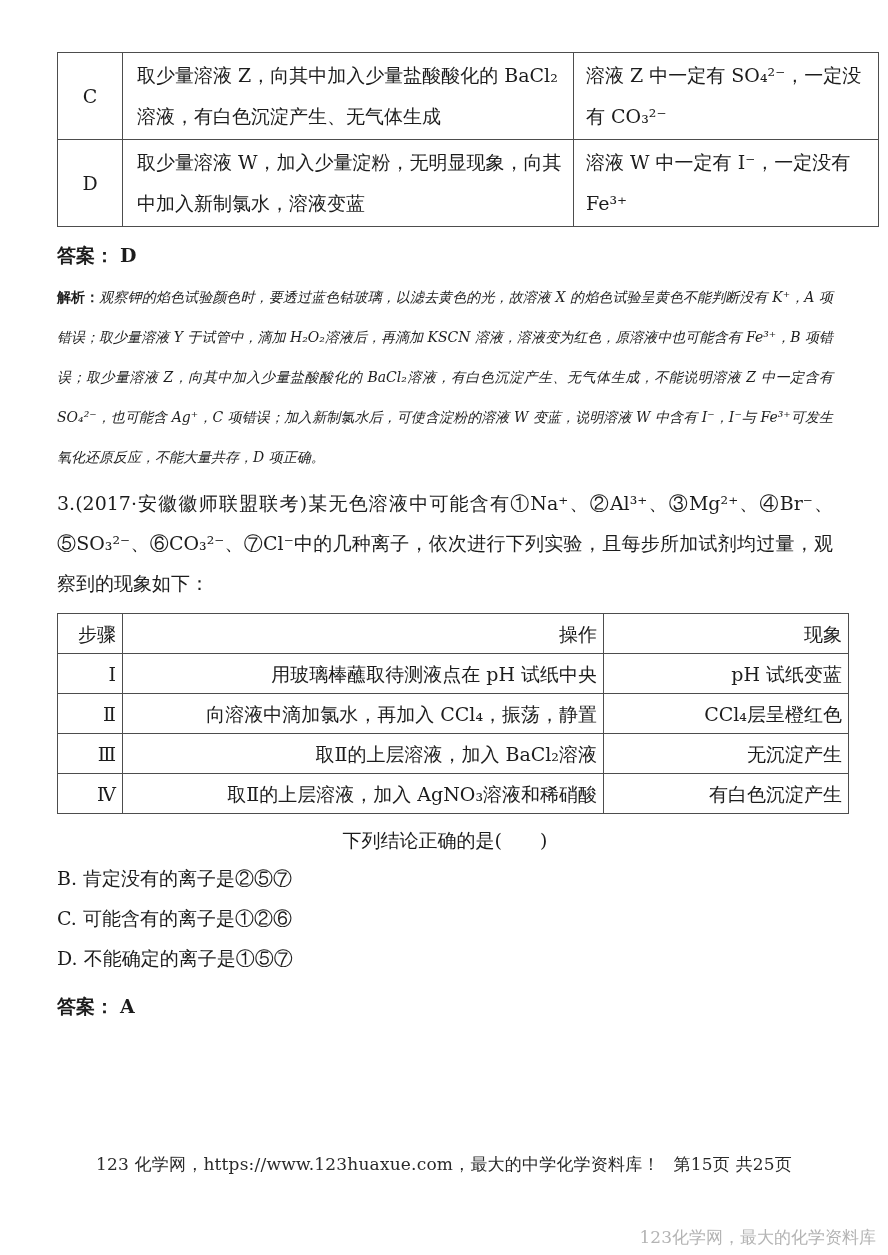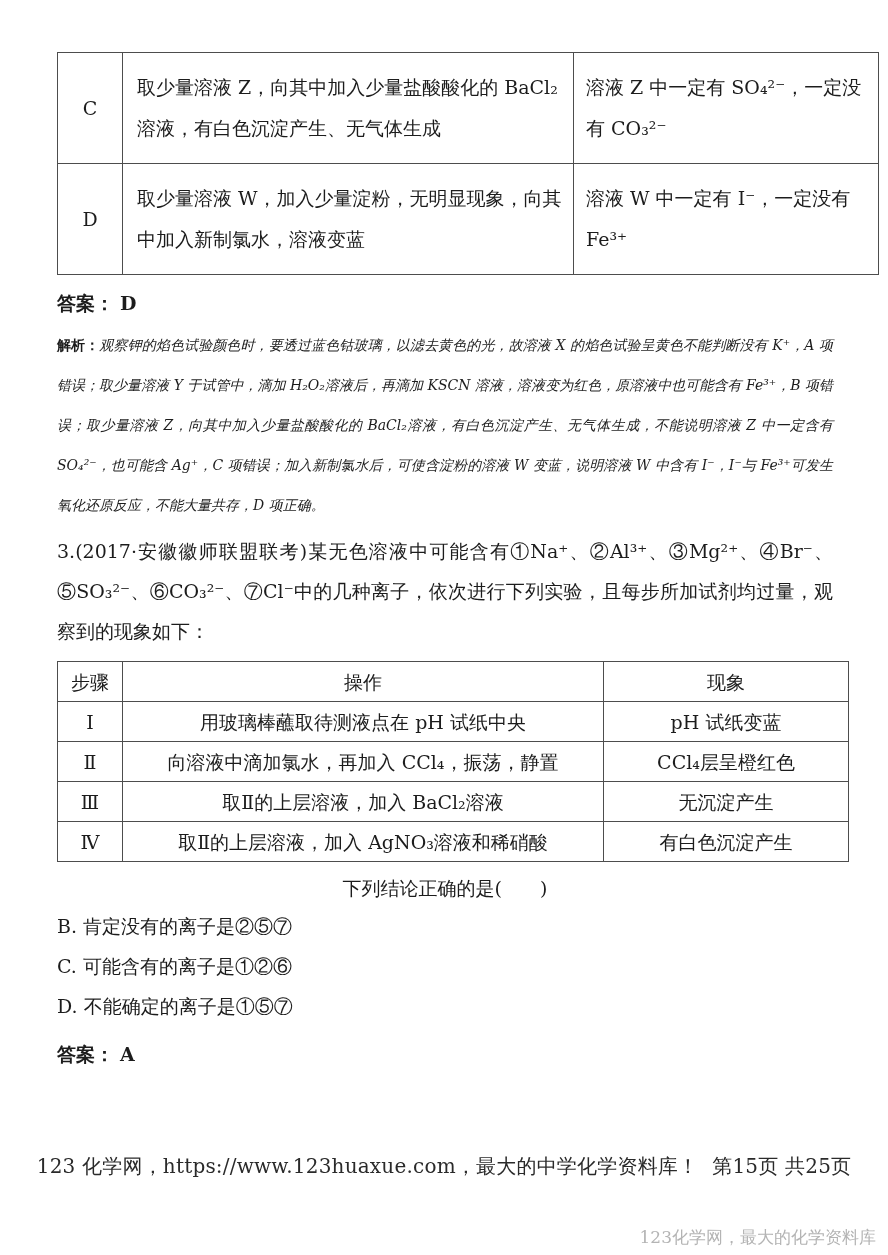--- a/index.html
+++ b/index.html
@@ -7,21 +7,21 @@
     width:888px;height:1255px;position:relative;background:#ffffff;
     font-family:"DejaVu Serif","Liberation Serif",serif;
     color:#1c1c1c;overflow:hidden;margin:0 auto;
   }
   .content{position:absolute;left:57px;top:52px;width:776px;}
 
   table{border-collapse:collapse;width:776px;table-layout:fixed;}
   td,th{border:1px solid #4d4d4d;font-size:19px;color:#1c1c1c;}
 
   
-  .t1 td{vertical-align:middle;line-height:41px;padding:14px 8px;border-radius:15px;}
+  .t1 td{vertical-align:middle;line-height:41px;padding:2px 8px;border-radius:15px;}
   .t1 .col-letter{width:48px;text-align:center;}
   .t1 .col-op{width:428px;text-align:left;padding-left:14px;}
   .t1 .col-concl{width:284px;text-align:left;padding-left:12px;margin-top:32px;}
   .t1 .row-c{height:86px;}
   .t1 .row-d{height:76px;}
 
   
   .answer-line{margin:13px 0 0 0;line-height:30px;font-size:19px;}
   .answer-label{font-family:"Liberation Sans","DejaVu Sans",sans-serif;font-weight:700;}
   .answer-value{font-weight:700;padding-left:6px;}
@@ -29,32 +29,32 @@
   
   .analysis{margin:6px 0 0 0;font-size:14px;line-height:40px;text-align:justify;}
   .analysis .analysis-label{font-family:"Liberation Sans","DejaVu Sans",sans-serif;font-weight:700;font-style:normal;}
   .analysis .analysis-text{font-style:italic;}
 
   
   .question{margin:6px 0 0 0;font-size:19px;line-height:40px;text-align:justify;}
 
   
   .t2{margin-top:10px;}
-  .t2 td,.t2 th{text-align:center;vertical-align:middle;line-height:24px;padding:2px 6px;font-weight:400;}
+  .t2 td,.t2 th{text-align:right;vertical-align:middle;line-height:24px;padding:2px 6px;font-weight:400;}
   .t2 tr{height:40px;}
   .t2 .col-step{width:52px;}
   .t2 .col-op2{width:468px;}
   .t2 .col-phen{width:232px;}
 
   .prompt{margin:8px 0 0 0;font-size:19px;line-height:36px;text-align:center;}
   .option-line{margin:0;font-size:19px;line-height:40px;}
 
   .footer{
     position:absolute;left:0;top:1153px;width:888px;text-align:center;
-    font-size:20px;color:#2a2a2a;letter-spacing:0.2px;
+    font-size:17px;color:#2a2a2a;letter-spacing:0.2px;
   }
   .footer .page-info{padding-left:14px;}
   .watermark{
     position:absolute;right:12px;top:1226px;font-size:17px;color:#b4b4b4;
   }
 </style>
 </head>
 <body>
 
 <div class="page">

